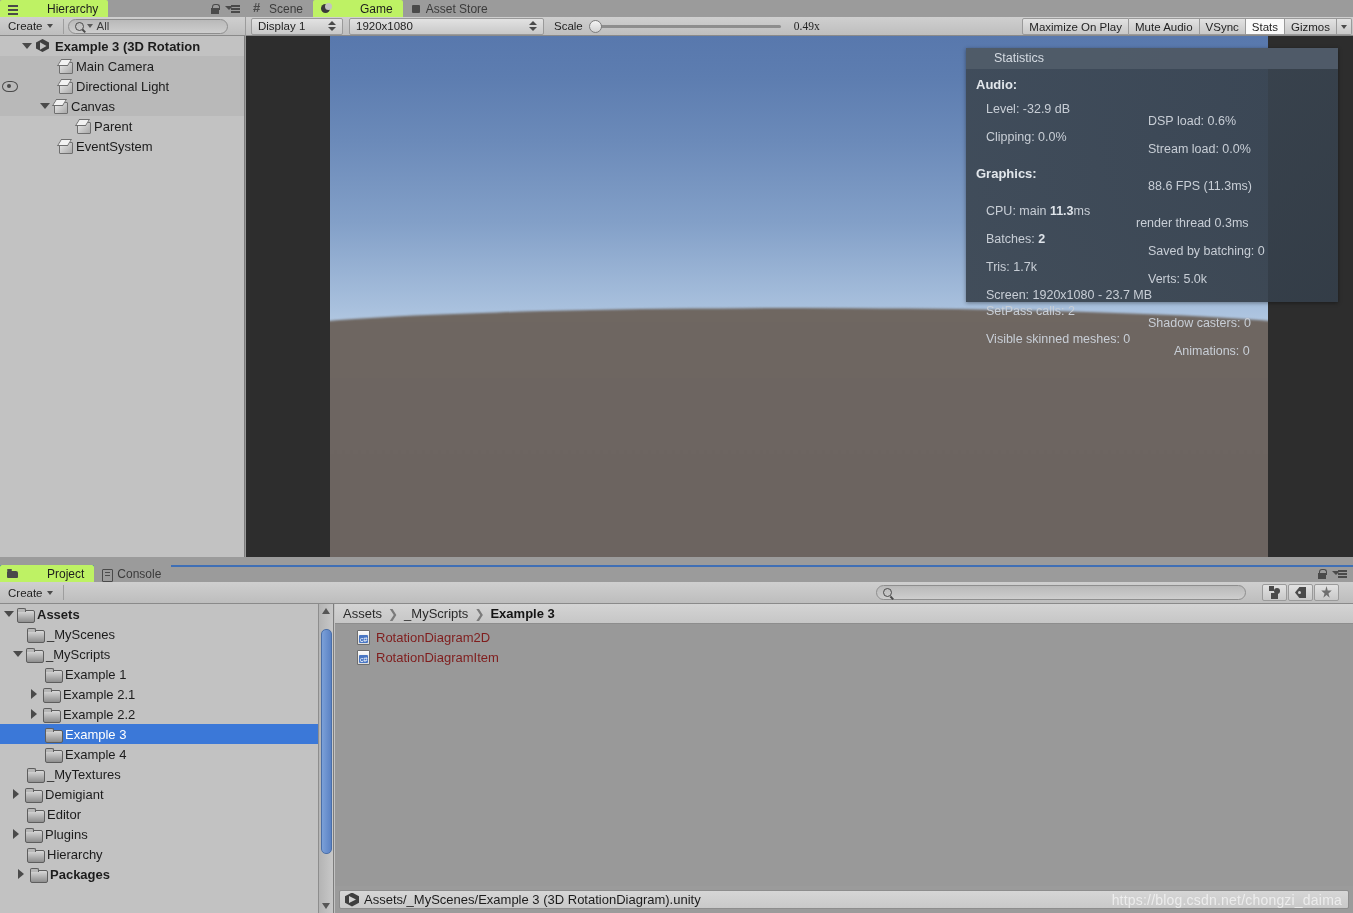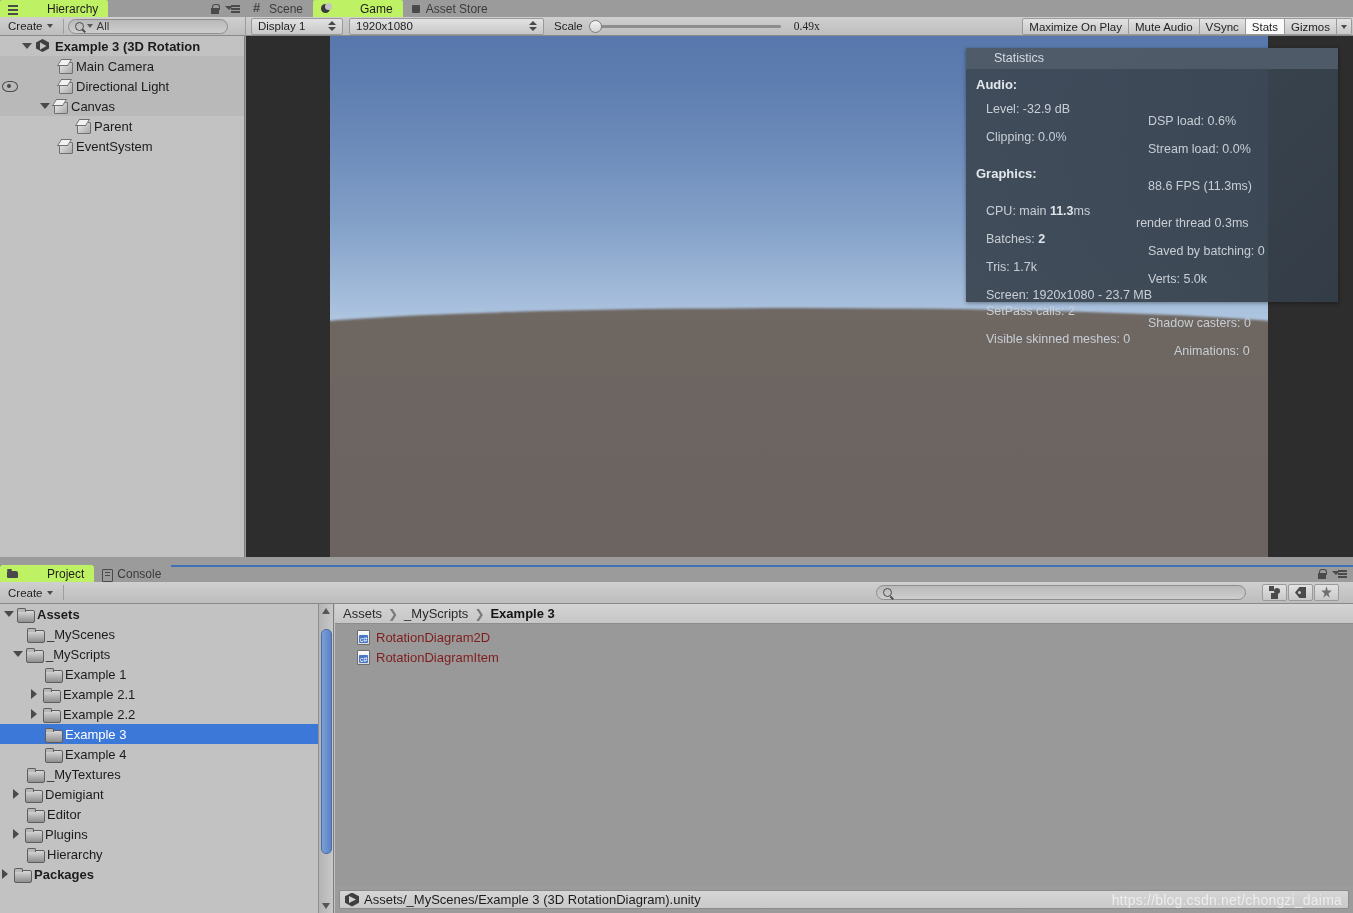--- a/index.html
+++ b/index.html
@@ -646,21 +646,21 @@
       </div>
       <div class="prow" style="padding-left:13px;">
         <span class="twisty collapsed"></span>
         <span class="folder" style="margin-left:3px;"></span>
         <span>Plugins</span>
       </div>
       <div class="prow" style="padding-left:27px;">
         <span class="folder"></span>
         <span>Hierarchy</span>
       </div>
-      <div class="prow bold" style="padding-left:0px;">
+      <div class="prow bold" style="padding-left:16px;">
         <span class="twisty collapsed" style="margin-left:2px;"></span>
         <span class="folder" style="margin-left:3px;"></span>
         <span>Packages</span>
       </div>
 
       <div class="vscroll" style="right:0; top:0; bottom:0;">
         <span class="arrow-up"></span>
         <span class="thumb" style="top:25px; height:225px;"></span>
         <span class="arrow-dn"></span>
       </div>

